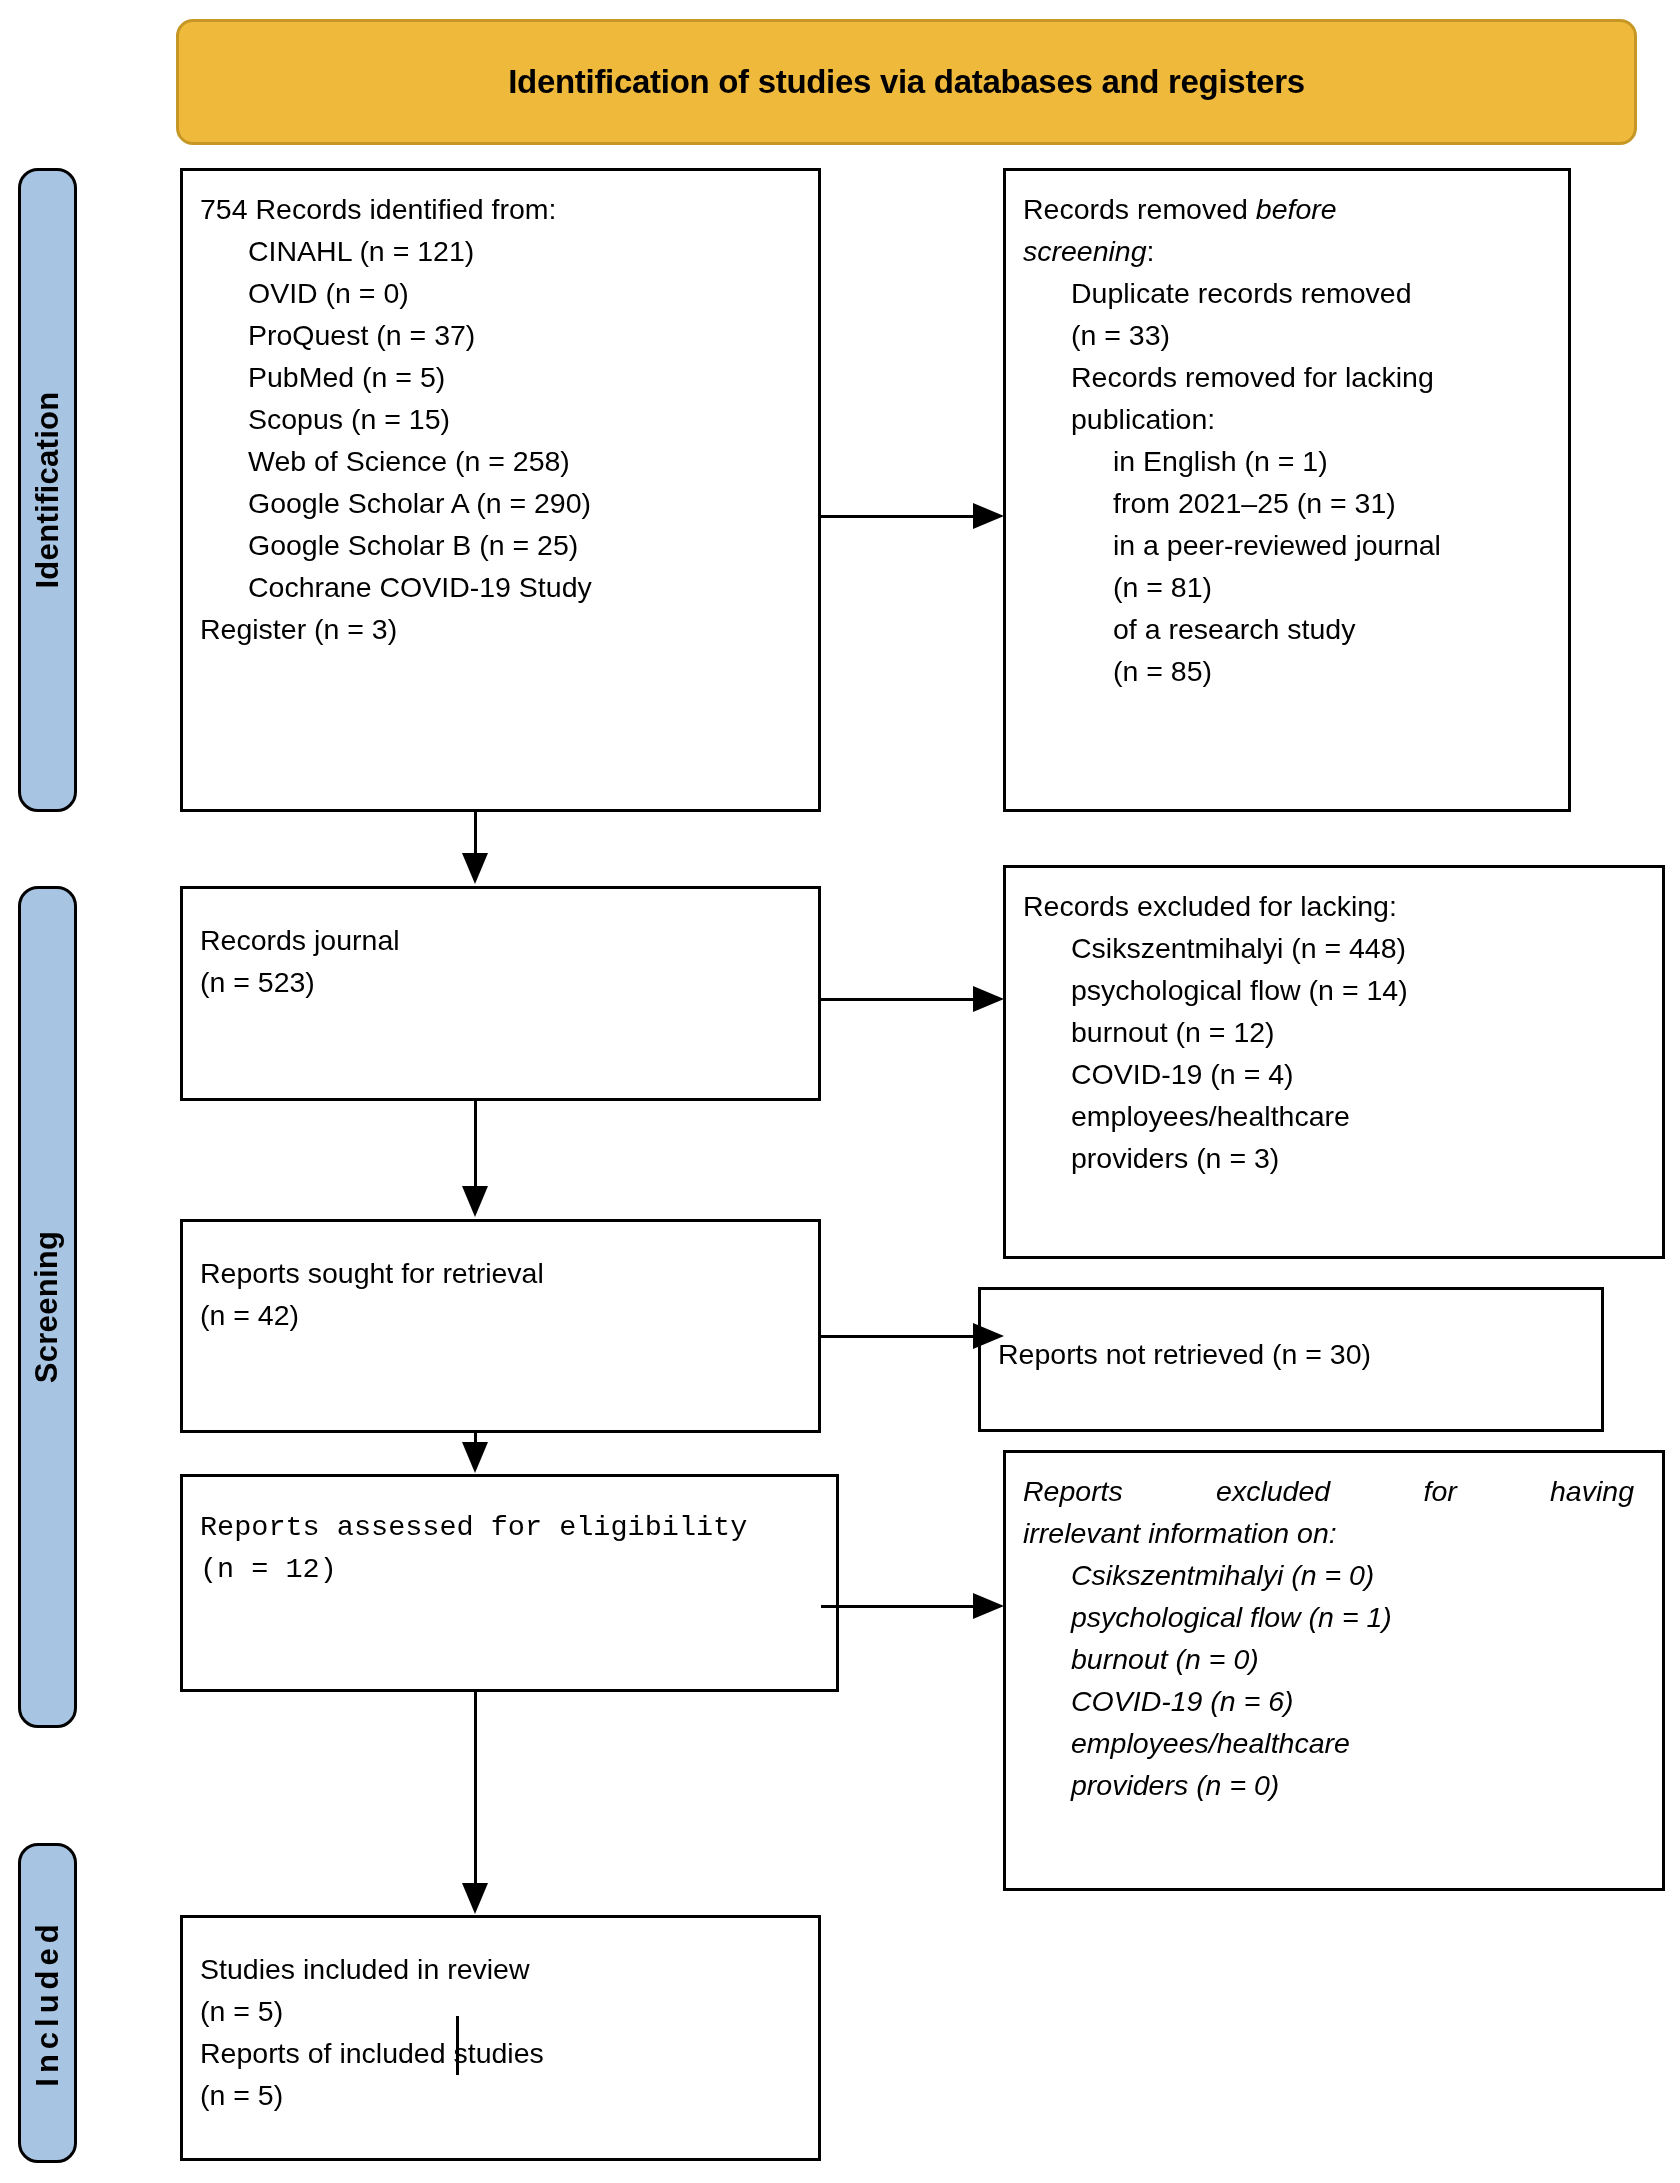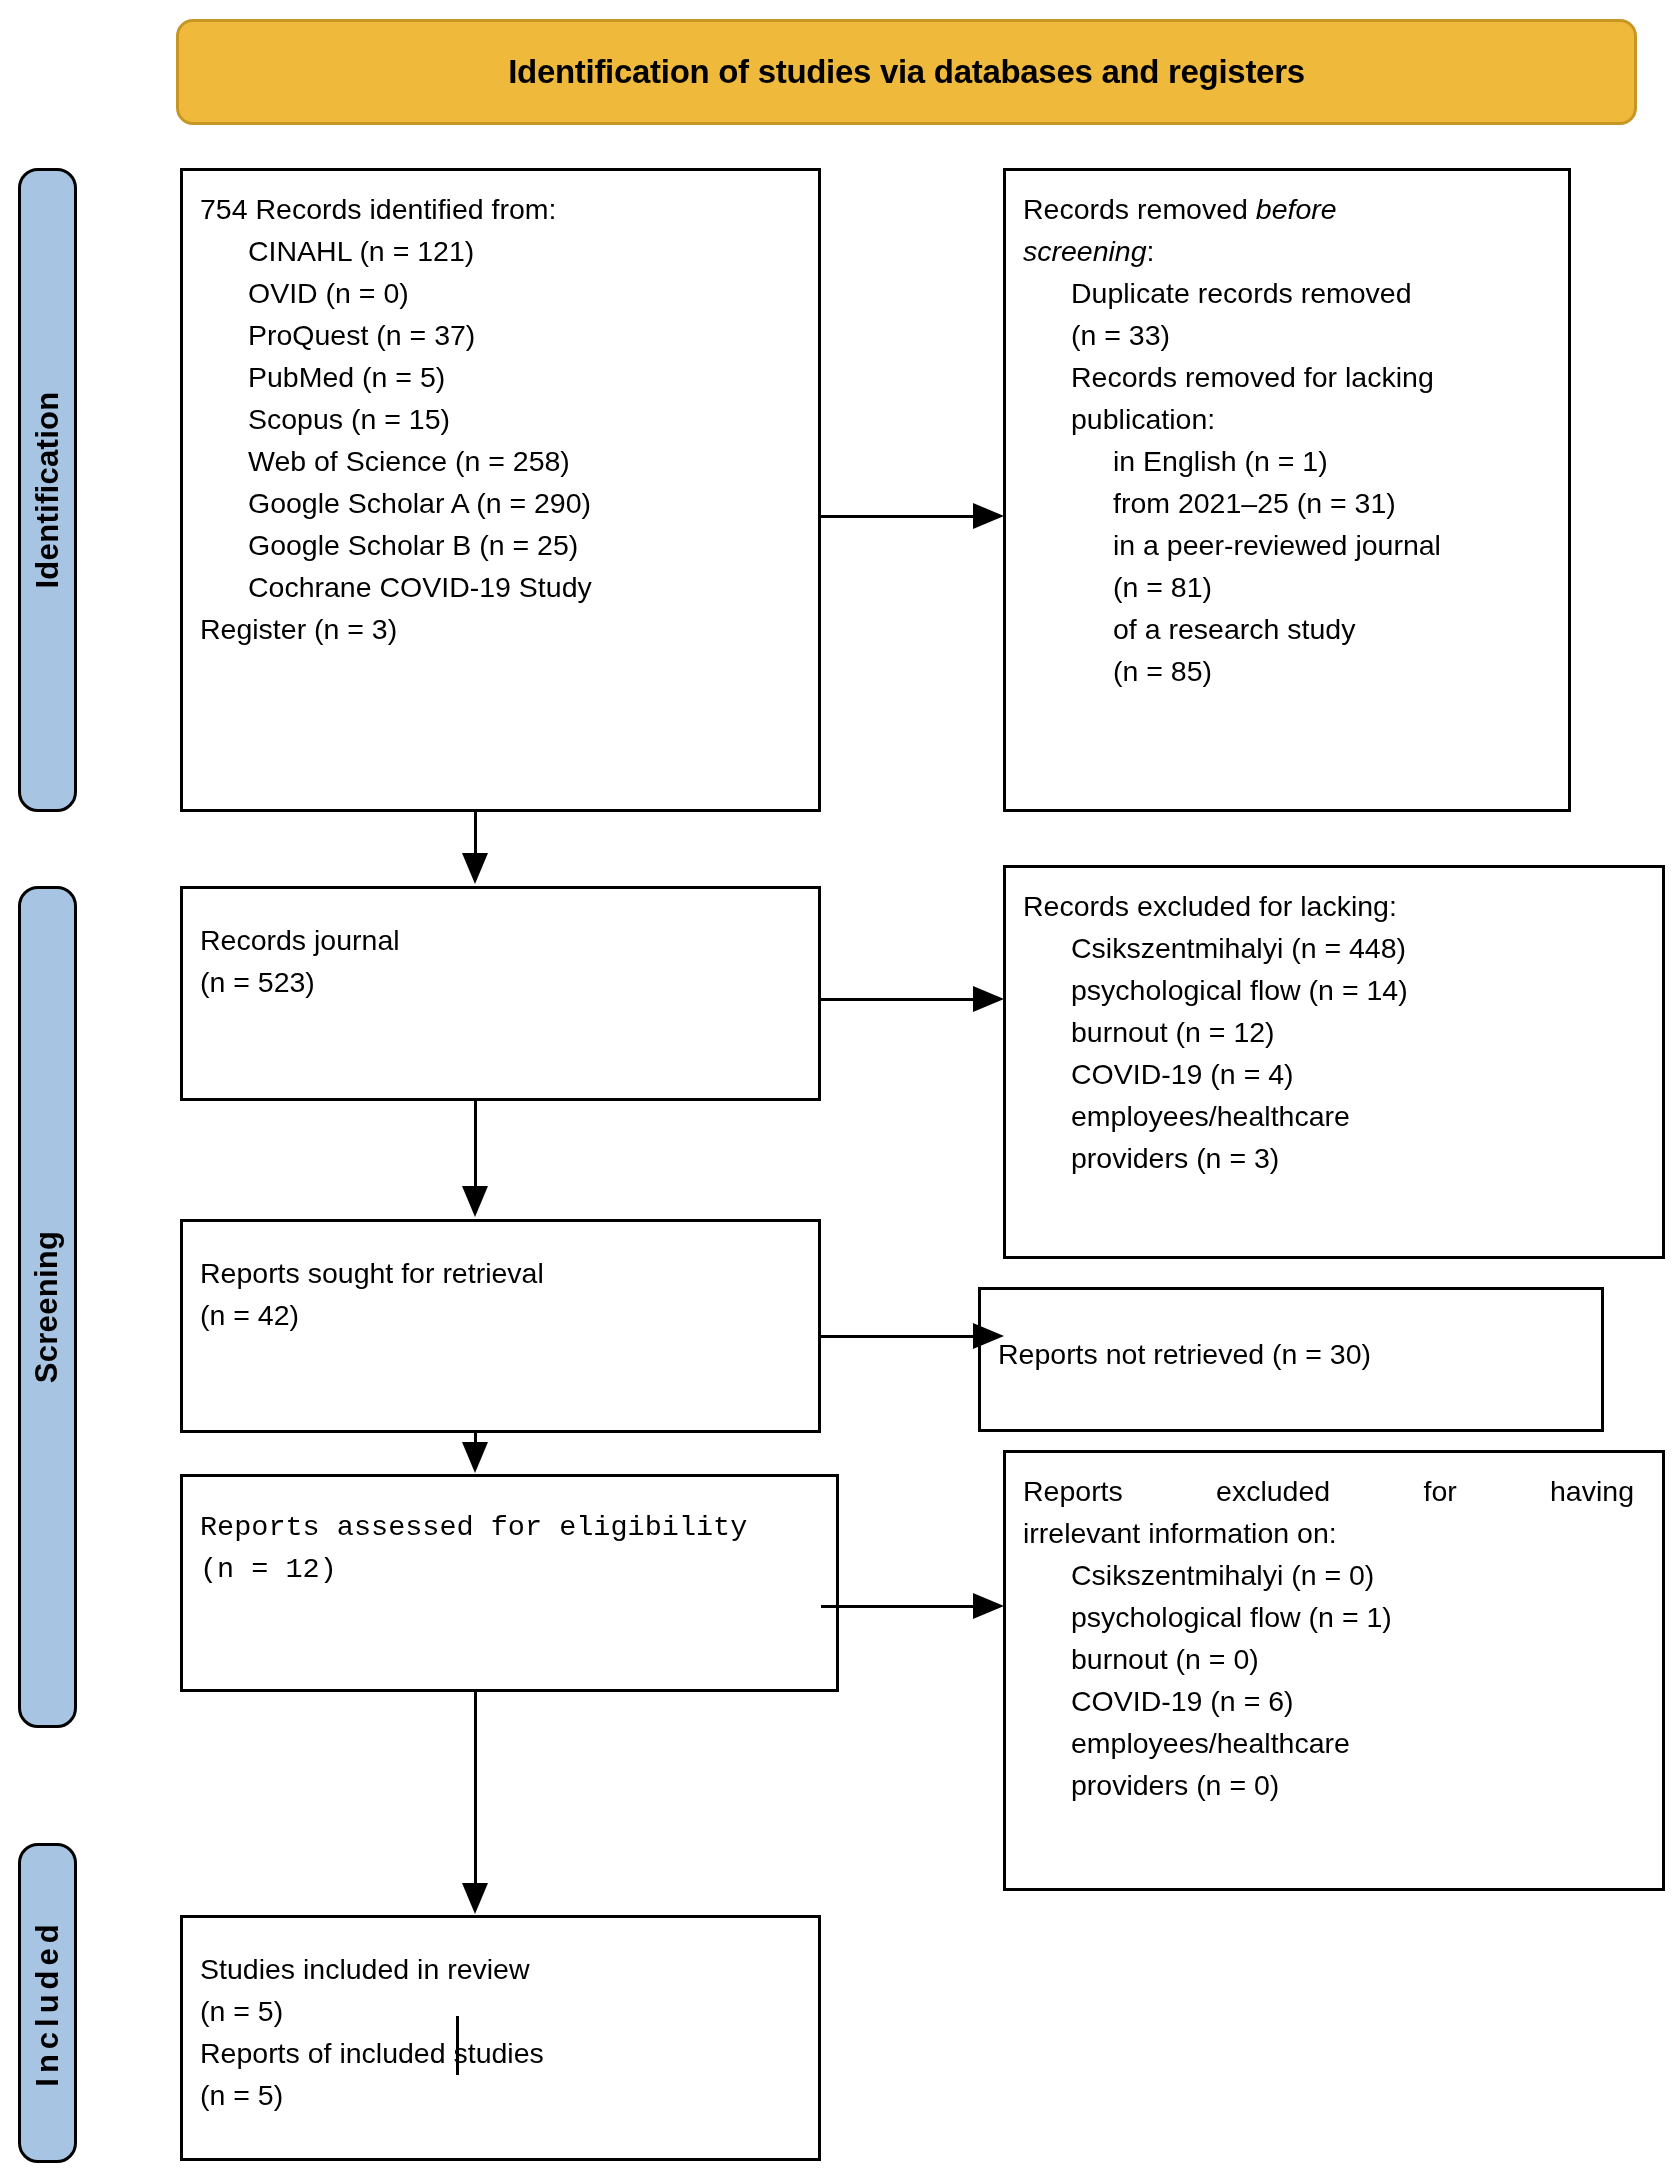--- a/index.html
+++ b/index.html
@@ -15,21 +15,21 @@
     color: #000000;
     overflow: hidden;
   }
 
   
   #header-banner {
     position: absolute;
     left: 176px;
     top: 19px;
     width: 1461px;
-    height: 106px;
+    height: 126px;
     background: #efb93b;
     border: 3px solid #c79725;
     border-radius: 17px;
     box-sizing: border-box;
     display: flex;
     align-items: center;
     justify-content: center;
   }
   #header-banner .banner-title {
     font-size: 33px;
@@ -90,21 +90,21 @@
   #box-identified        { left: 180px;  top: 168px;  width: 641px; height: 644px; }
   #box-records-screened  { left: 180px;  top: 886px; width: 641px; height: 215px; }
   #box-reports-sought    { left: 180px;  top: 1219px; width: 641px; height: 214px; }
   #box-reports-assessed  { left: 180px;  top: 1474px; width: 659px; height: 218px; font-family: Liberation Mono, monospace; }
   #box-studies-included  { left: 180px;  top: 1915px; width: 641px; height: 246px; }
 
   
   #box-removed-before    { left: 1003px; top: 168px;  width: 568px; height: 644px; }
   #box-records-excluded  { left: 1003px; top: 865px; width: 662px; height: 394px; }
   #box-not-retrieved     { left: 978px; top: 1287px; width: 626px; height: 145px; }
-  #box-reports-excluded  { left: 1003px; top: 1450px; width: 662px; height: 441px; }
+  #box-reports-excluded  { left: 1003px; top: 1450px; width: 662px; height: 441px; font-style: italic; }
 
   #box-records-screened, #box-reports-sought,
   #box-reports-assessed, #box-studies-included { padding-top: 30px; }
   #box-not-retrieved { padding-top: 43px; }
 
   
   .vline {
     position: absolute;
     width: 2.5px;
     background: #000000;

